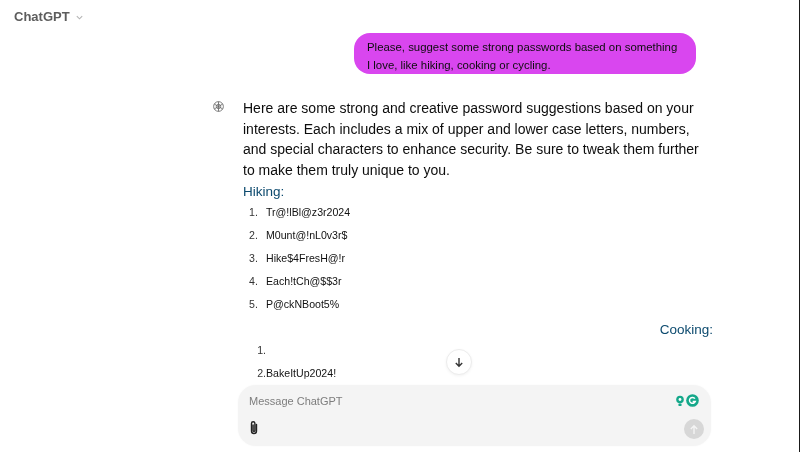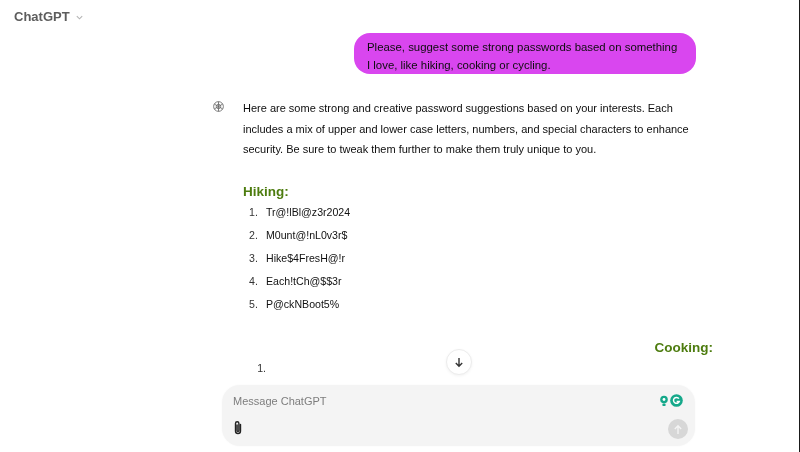--- a/index.html
+++ b/index.html
@@ -31,25 +31,25 @@
     .assistant {
       position: absolute; left: 212px; top: 98px; width: 490px;
     }
     .assistant .avatar {
       position: absolute; left: 0; top: 2px; width: 13px; height: 13px; color: #6b6b6b;
     }
     .assistant .content {
       position: absolute; left: 31px; top: 0; width: 470px;
     }
     .intro {
-      font-size: 11px; line-height: 20.5px; color: #0d0d0d;
+      font-size: 14px; line-height: 20.5px; color: #0d0d0d;
     }
     .section-title {
-      font-size: 13.5px; font-weight: bold; color: #4d7c0f;
-      margin-top: 24px; margin-bottom: 2px;
+      font-size: 13.5px; font-weight: normal; color: #0c4a6e;
+      margin-top: 4px; margin-bottom: 2px;
     }
     .pw-list { list-style: none; }
     .pw-list li {
       display: flex; font-size: 10.6px; line-height: 23px;
     }
     .pw-list .num { width: 23px; padding-left: 6px; color: #333; }
     .pw-list .pw { font-weight: normal; color: #111; }
 
     .scroll-down {
       position: absolute; left: 446px; top: 349px; width: 26px; height: 26px;
@@ -58,21 +58,21 @@
       box-shadow: 0 1px 3px rgba(0,0,0,0.05);
       cursor: pointer;
     }
 
     .fade {
       position: absolute; left: 0; top: 376px; width: 799px; height: 10px;
       background: linear-gradient(rgba(255,255,255,0), #fff);
     }
 
     .composer {
-      position: absolute; left: 222px; top: 385px; width: 473px; height: 61px;
+      position: absolute; left: 238px; top: 385px; width: 473px; height: 61px;
       background: #f4f4f4; border-radius: 18px;
       box-shadow: 0 0 2px rgba(0,0,0,0.04);
     }
     .composer .input {
       position: absolute; left: 11px; top: 10px; width: 400px;
       border: none; background: transparent; outline: none;
       font-family: "Liberation Sans", "DejaVu Sans", sans-serif;
       font-size: 11px; color: #0d0d0d;
     }
     .composer .input::placeholder { color: #7d7d7d; }

